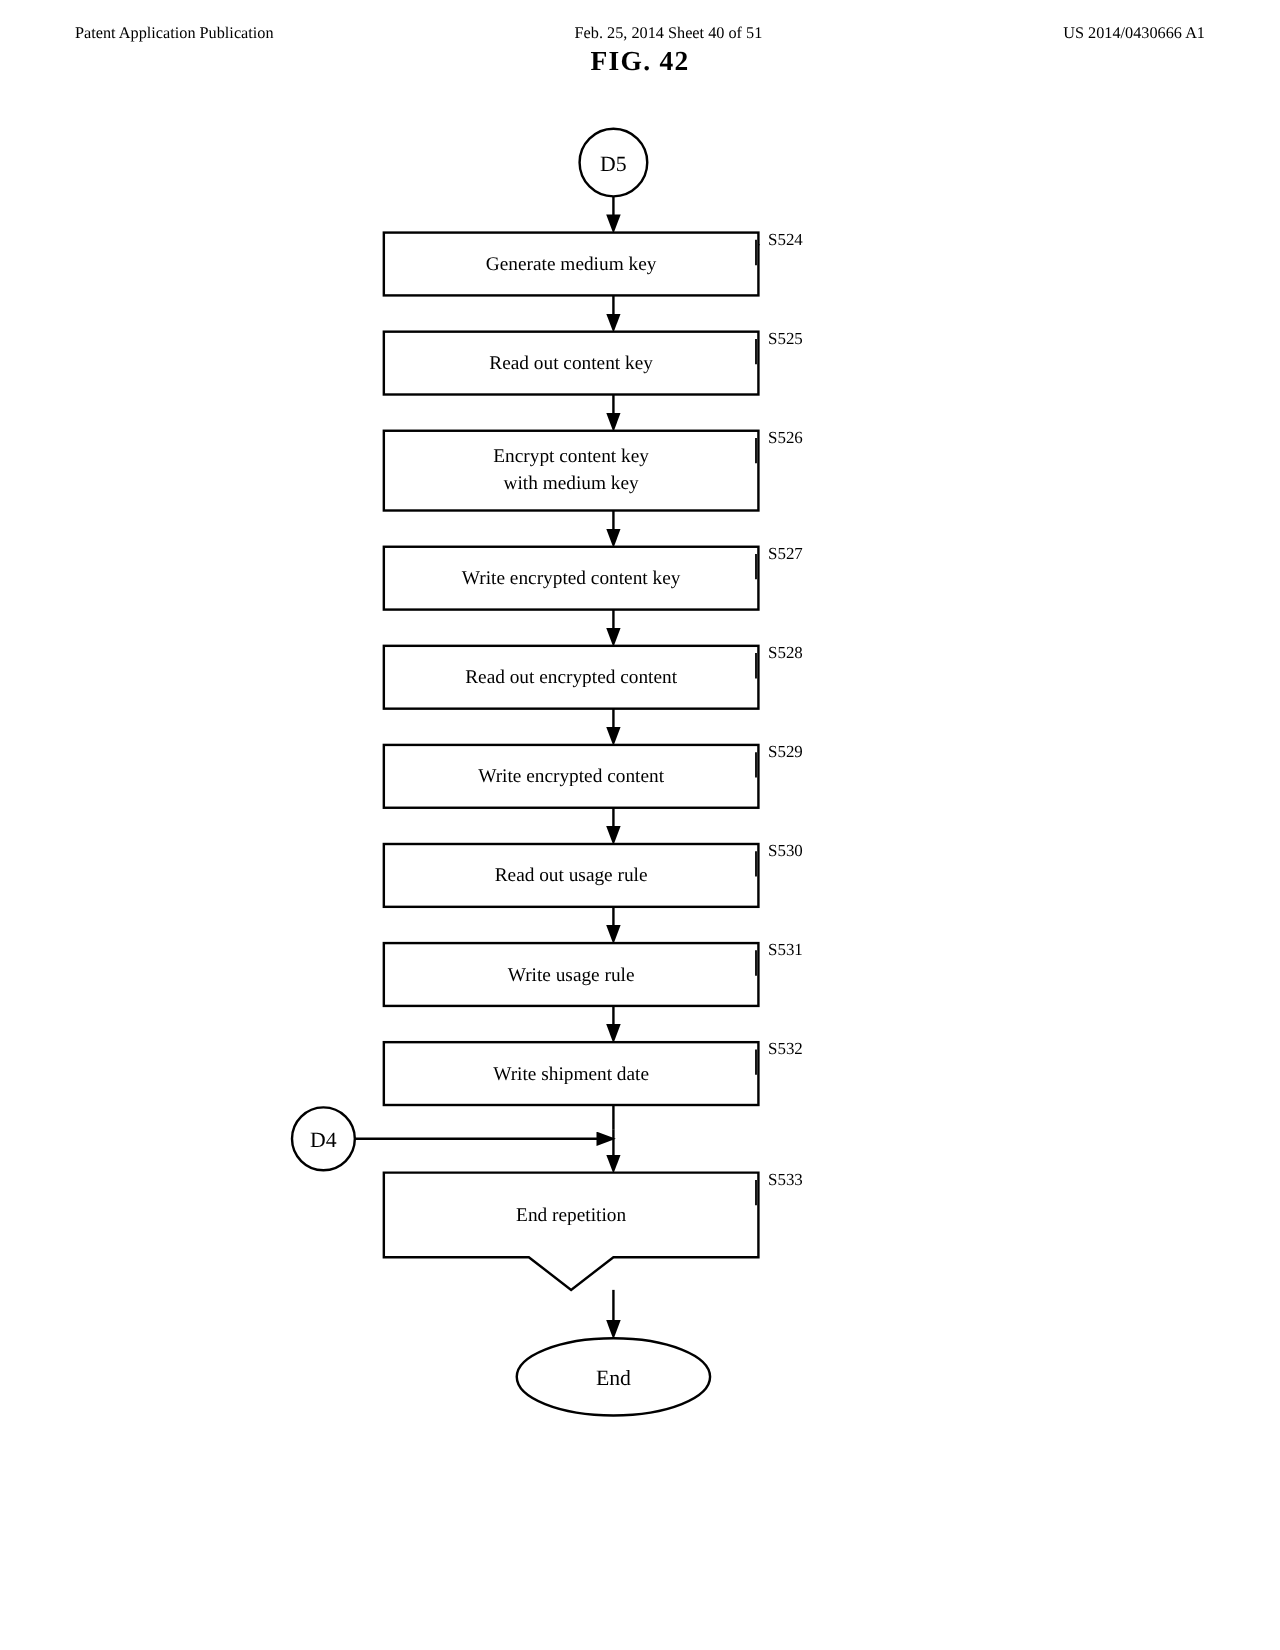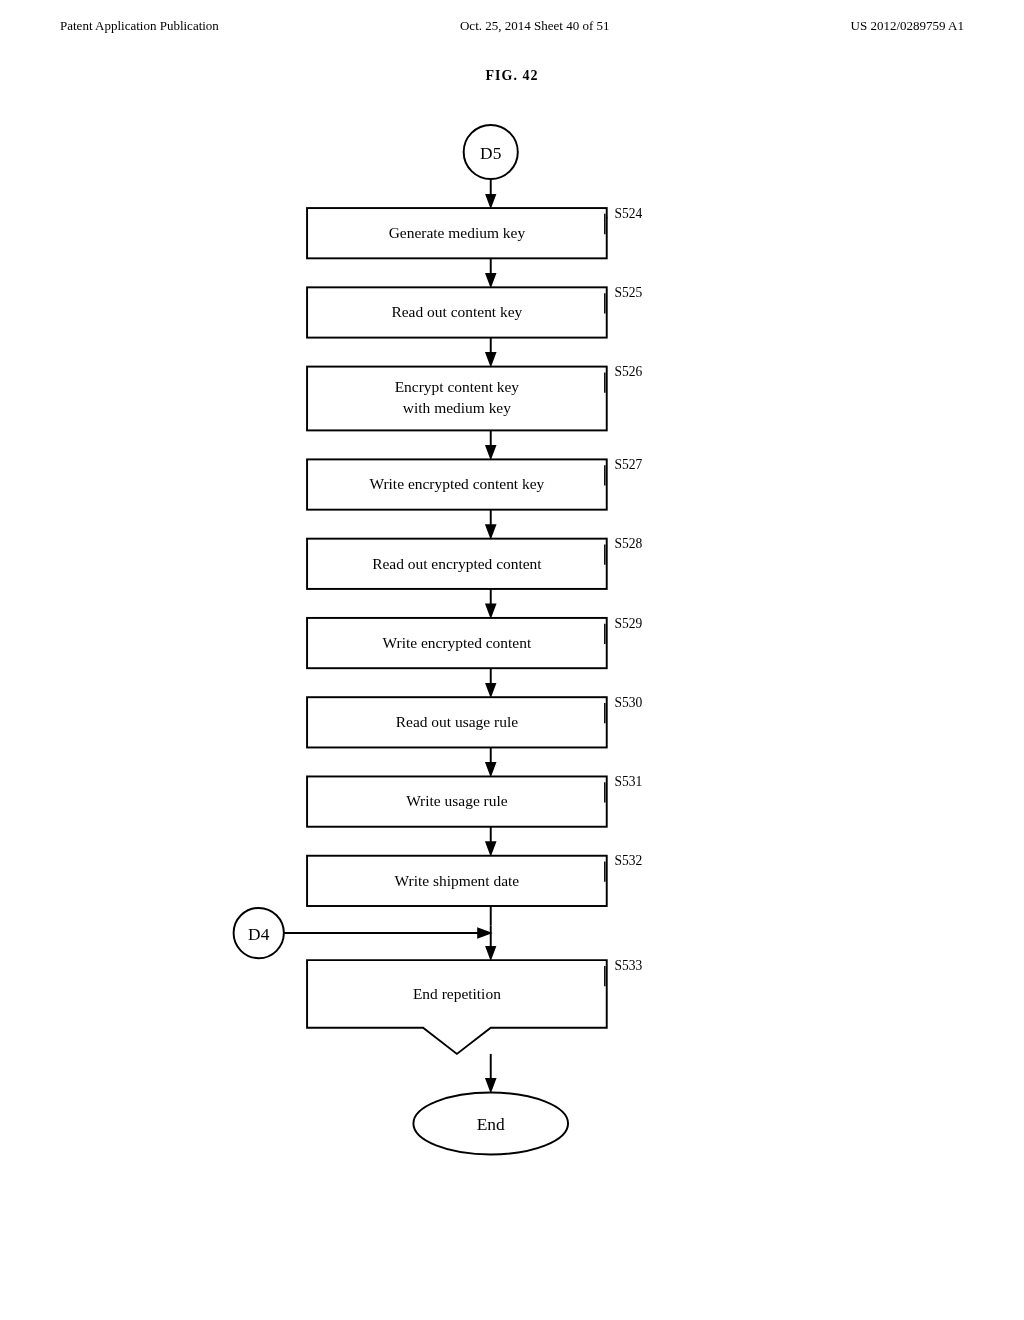--- a/index.html
+++ b/index.html
@@ -15,23 +15,23 @@
     .header {
       display: flex;
       justify-content: space-between;
       align-items: flex-end;
       padding: 18px 60px 0 60px;
       font-size: 13px;
     }
 
     .fig-title {
       text-align: center;
-      font-size: 14px;
+      font-size: 22px;
       font-weight: bold;
-      margin-top: 34px;
+      margin-top: 2px;
       letter-spacing: 1px;
     }
 
     .diagram-container {
       position: relative;
       width: 100%;
       height: 1160px;
       margin-top: 10px;
       padding-left: 34px;
     }
@@ -42,22 +42,22 @@
       left: 0;
       width: 100%;
       height: 100%;
     }
   </style>
 </head>
 <body>
 
 <div class="header">
   <span>Patent Application Publication</span>
-  <span>Oct. 25, 2014   Sheet 40 of 51</span>
-  <span>US 2012/0289759 A1</span>
+  <span>Feb. 25, 2014   Sheet 40 of 51</span>
+  <span>US 2014/0430666 A1</span>
 </div>
 
 <div class="fig-title">FIG. 42</div>
 
 <div class="diagram-container">
   <svg viewBox="0 0 1024 1200" xmlns="http://www.w3.org/2000/svg">
 
     <defs>
       <marker id="arrow" markerWidth="8" markerHeight="8" refX="6" refY="3" orient="auto">
         <path d="M0,0 L0,6 L8,3 z" fill="#000"></path>

